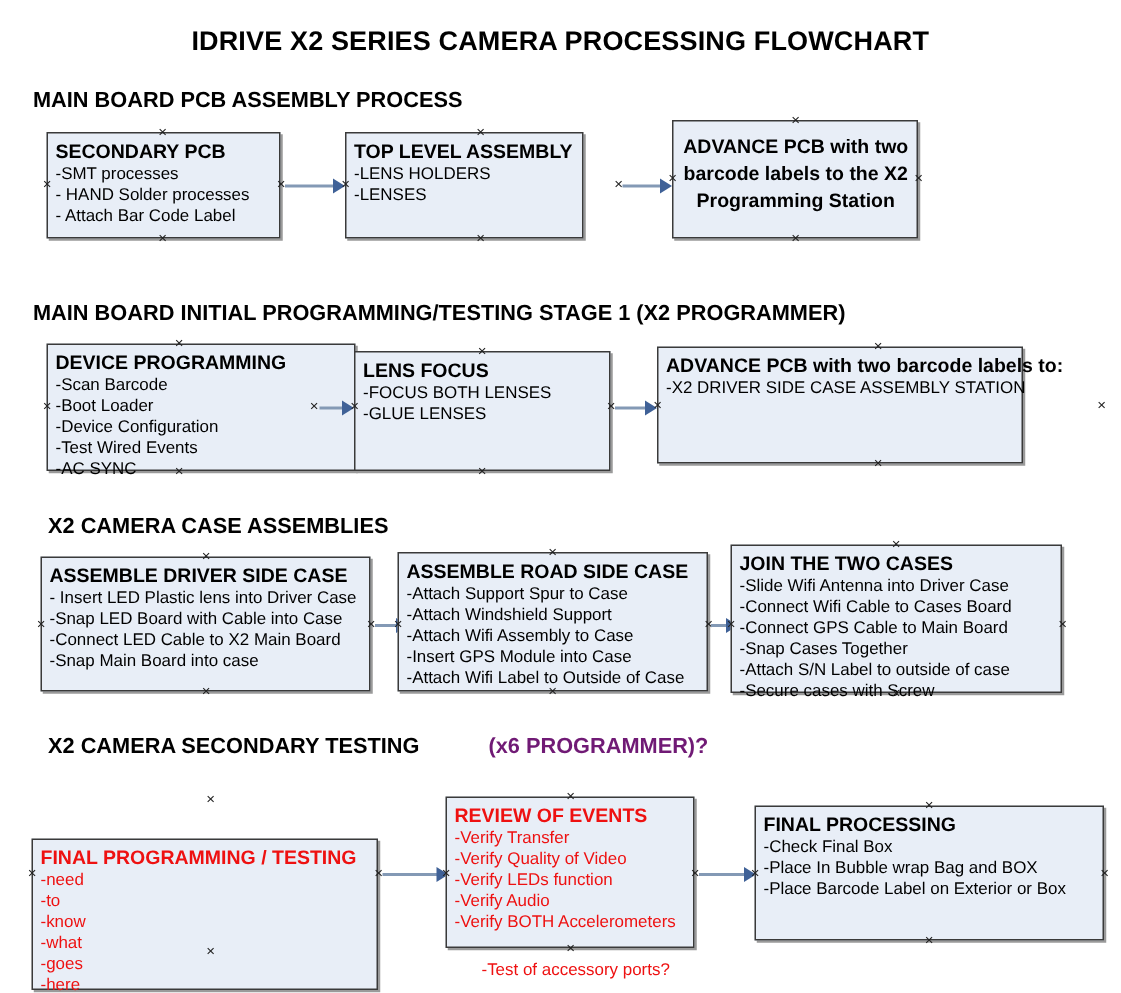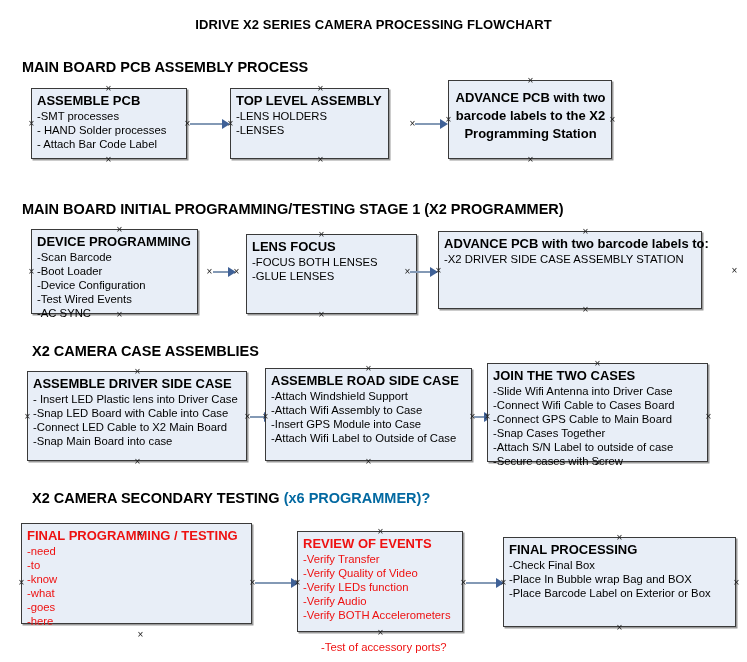--- a/index.html
+++ b/index.html
@@ -15,32 +15,33 @@
     color: #000000;
     overflow: hidden;
   }
   .abs { position: absolute; }
 
   #chart-title {
     top: 17px;
     left: 0;
     width: 747px;
     text-align: center;
-    font-size: 13px;
+    font-size: 18px;
     font-weight: bold;
     letter-spacing: 0.1px;
   }
 
   .section-header {
     font-size: 14.5px;
     font-weight: bold;
     white-space: nowrap;
   }
   .section-header .accent {
-    color: #0369a1;
+    color: #701a75;
+    margin-left: 42px;
   }
 
   .node {
     background: #e8eef7;
     border: 1.5px solid #3a3a3a;
     box-sizing: border-box;
     box-shadow: 1.5px 1.5px 0 0 #9a9a9a;
     padding: 4px 4px 2px 5px;
   }
   .node .node-title {
@@ -98,21 +99,21 @@
   }
 </style>
 </head>
 <body>
 
 <div class="abs" id="chart-title">IDRIVE X2  SERIES CAMERA PROCESSING FLOWCHART</div>
 
 <div class="abs section-header" style="left:22px; top:59px;">MAIN BOARD PCB ASSEMBLY PROCESS</div>
 
 <div class="abs node" style="left:31px; top:88px; width:156px; height:71px;">
-  <div class="node-title">ASSEMBLE PCB</div>
+  <div class="node-title">SECONDARY PCB</div>
   <div class="node-line">-SMT processes</div>
   <div class="node-line">- HAND Solder processes</div>
   <div class="node-line">- Attach Bar Code Label</div>
 </div>
 <div class="abs handle" style="left:104px; top:84px;"></div>
 <div class="abs handle" style="left:104px; top:155px;"></div>
 <div class="abs handle" style="left:27px; top:119px;"></div>
 <div class="abs handle" style="left:183px; top:119px;"></div>
 
 <div class="abs conn-line" style="left:190px; top:123px; width:33px;"></div>
@@ -134,50 +135,50 @@
 <div class="abs node title-wrap" style="left:448px; top:80px; width:164px; height:79px; padding-top:8px;text-align:center;">
   <div class="node-title">ADVANCE PCB with two barcode labels to the  X2 Programming Station</div>
 </div>
 <div class="abs handle" style="left:526px; top:76px;"></div>
 <div class="abs handle" style="left:526px; top:155px;"></div>
 <div class="abs handle" style="left:444px; top:115px;"></div>
 <div class="abs handle" style="left:608px; top:115px;"></div>
 
 <div class="abs section-header" style="left:22px; top:201px;">MAIN BOARD INITIAL PROGRAMMING/TESTING STAGE 1 (X2 PROGRAMMER)</div>
 
-<div class="abs node" style="left:31px; top:229px; width:167px; height:85px;">
+<div class="abs node" style="left:31px; top:229px; width:206px; height:85px;">
   <div class="node-title">DEVICE PROGRAMMING</div>
   <div class="node-line">-Scan Barcode</div>
   <div class="node-line">-Boot Loader</div>
   <div class="node-line">-Device Configuration</div>
   <div class="node-line">-Test Wired Events</div>
   <div class="node-line">-AC SYNC</div>
 </div>
 <div class="abs handle" style="left:115px; top:225px;"></div>
 <div class="abs handle" style="left:115px; top:310px;"></div>
 <div class="abs handle" style="left:27px; top:267px;"></div>
 <div class="abs handle" style="left:205px; top:267px;"></div>
 
 <div class="abs conn-line" style="left:213px; top:271px; width:16px;"></div>
 <div class="abs conn-head" style="left:228px; top:267px;"></div>
 
-<div class="abs node" style="left:236px; top:234px; width:171px; height:80px;margin-left:10px;">
+<div class="abs node" style="left:236px; top:234px; width:171px; height:80px;">
   <div class="node-title">LENS FOCUS</div>
   <div class="node-line">-FOCUS BOTH LENSES</div>
   <div class="node-line">-GLUE LENSES</div>
 </div>
 <div class="abs handle" style="left:317px; top:230px;"></div>
 <div class="abs handle" style="left:317px; top:310px;"></div>
 <div class="abs handle" style="left:232px; top:267px;"></div>
 <div class="abs handle" style="left:403px; top:267px;"></div>
 
 <div class="abs conn-line" style="left:410px; top:271px; width:22px;"></div>
 <div class="abs conn-head" style="left:430px; top:267px;"></div>
 
-<div class="abs node" style="left:438px; top:231px; width:264px; height:78px;">
+<div class="abs node" style="left:438px; top:231px; width:244px; height:78px;">
   <div class="node-title">ADVANCE PCB with two barcode labels to:</div>
   <div class="node-line">-X2 DRIVER  SIDE  CASE  ASSEMBLY STATION</div>
 </div>
 <div class="abs handle" style="left:581px; top:227px;"></div>
 <div class="abs handle" style="left:581px; top:305px;"></div>
 <div class="abs handle" style="left:434px; top:266px;"></div>
 <div class="abs handle" style="left:730px; top:266px;"></div>
 
 <div class="abs section-header" style="left:32px; top:343px;">X2 CAMERA CASE ASSEMBLIES</div>
 
@@ -191,20 +192,21 @@
 <div class="abs handle" style="left:133px; top:367px;"></div>
 <div class="abs handle" style="left:133px; top:457px;"></div>
 <div class="abs handle" style="left:23px; top:412px;"></div>
 <div class="abs handle" style="left:243px; top:412px;"></div>
 
 <div class="abs conn-line" style="left:250px; top:416px; width:16px;"></div>
 <div class="abs conn-head" style="left:264px; top:412px;"></div>
 
 <div class="abs node" style="left:265px; top:368px; width:207px; height:93px;">
   <div class="node-title">ASSEMBLE ROAD SIDE CASE</div>
+  <div class="node-line">-Attach Support Spur to Case</div>
   <div class="node-line">-Attach Windshield Support</div>
   <div class="node-line">-Attach Wifi Assembly to Case</div>
   <div class="node-line">-Insert GPS Module into Case</div>
   <div class="node-line">-Attach Wifi Label to Outside of Case</div>
 </div>
 <div class="abs handle" style="left:364px; top:364px;"></div>
 <div class="abs handle" style="left:364px; top:457px;"></div>
 <div class="abs handle" style="left:261px; top:412px;"></div>
 <div class="abs handle" style="left:468px; top:412px;"></div>
 
@@ -222,21 +224,21 @@
 </div>
 <div class="abs handle" style="left:593px; top:359px;"></div>
 <div class="abs handle" style="left:593px; top:458px;"></div>
 <div class="abs handle" style="left:483px; top:412px;"></div>
 <div class="abs handle" style="left:704px; top:412px;"></div>
 
 <div class="abs section-header" style="left:32px; top:490px;">
   <span>X2 CAMERA SECONDARY TESTING </span><span class="accent">(x6 PROGRAMMER)?</span>
 </div>
 
-<div class="abs node red" style="left:21px; top:523px; width:231px; height:101px;">
+<div class="abs node red" style="left:21px; top:559px; width:231px; height:101px;">
   <div class="node-title">FINAL PROGRAMMING / TESTING</div>
   <div class="node-line">-need</div>
   <div class="node-line">-to</div>
   <div class="node-line">-know</div>
   <div class="node-line">-what</div>
   <div class="node-line">-goes</div>
   <div class="node-line">-here</div>
 </div>
 <div class="abs handle" style="left:136px; top:529px;"></div>
 <div class="abs handle" style="left:136px; top:630px;"></div>

